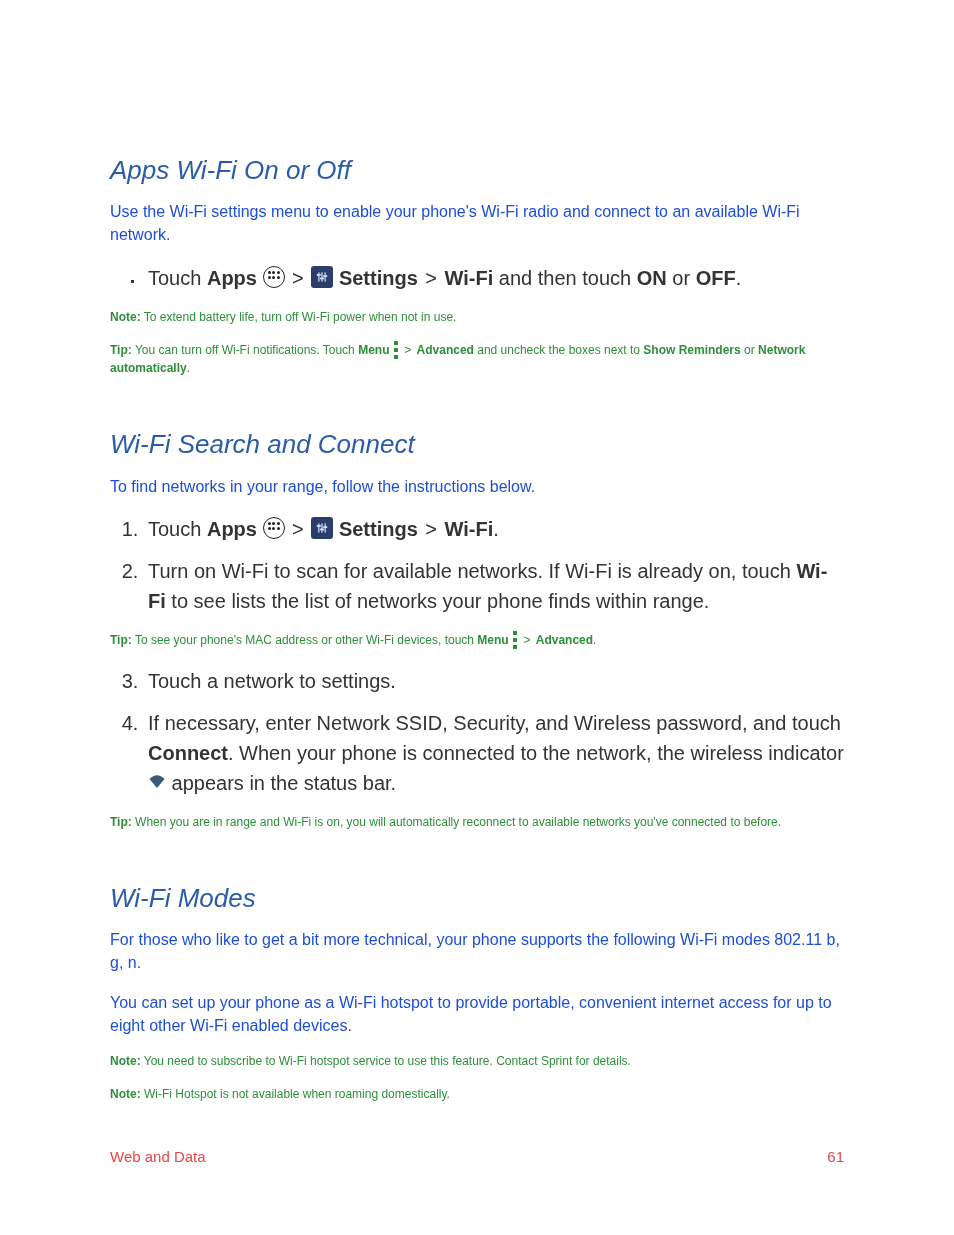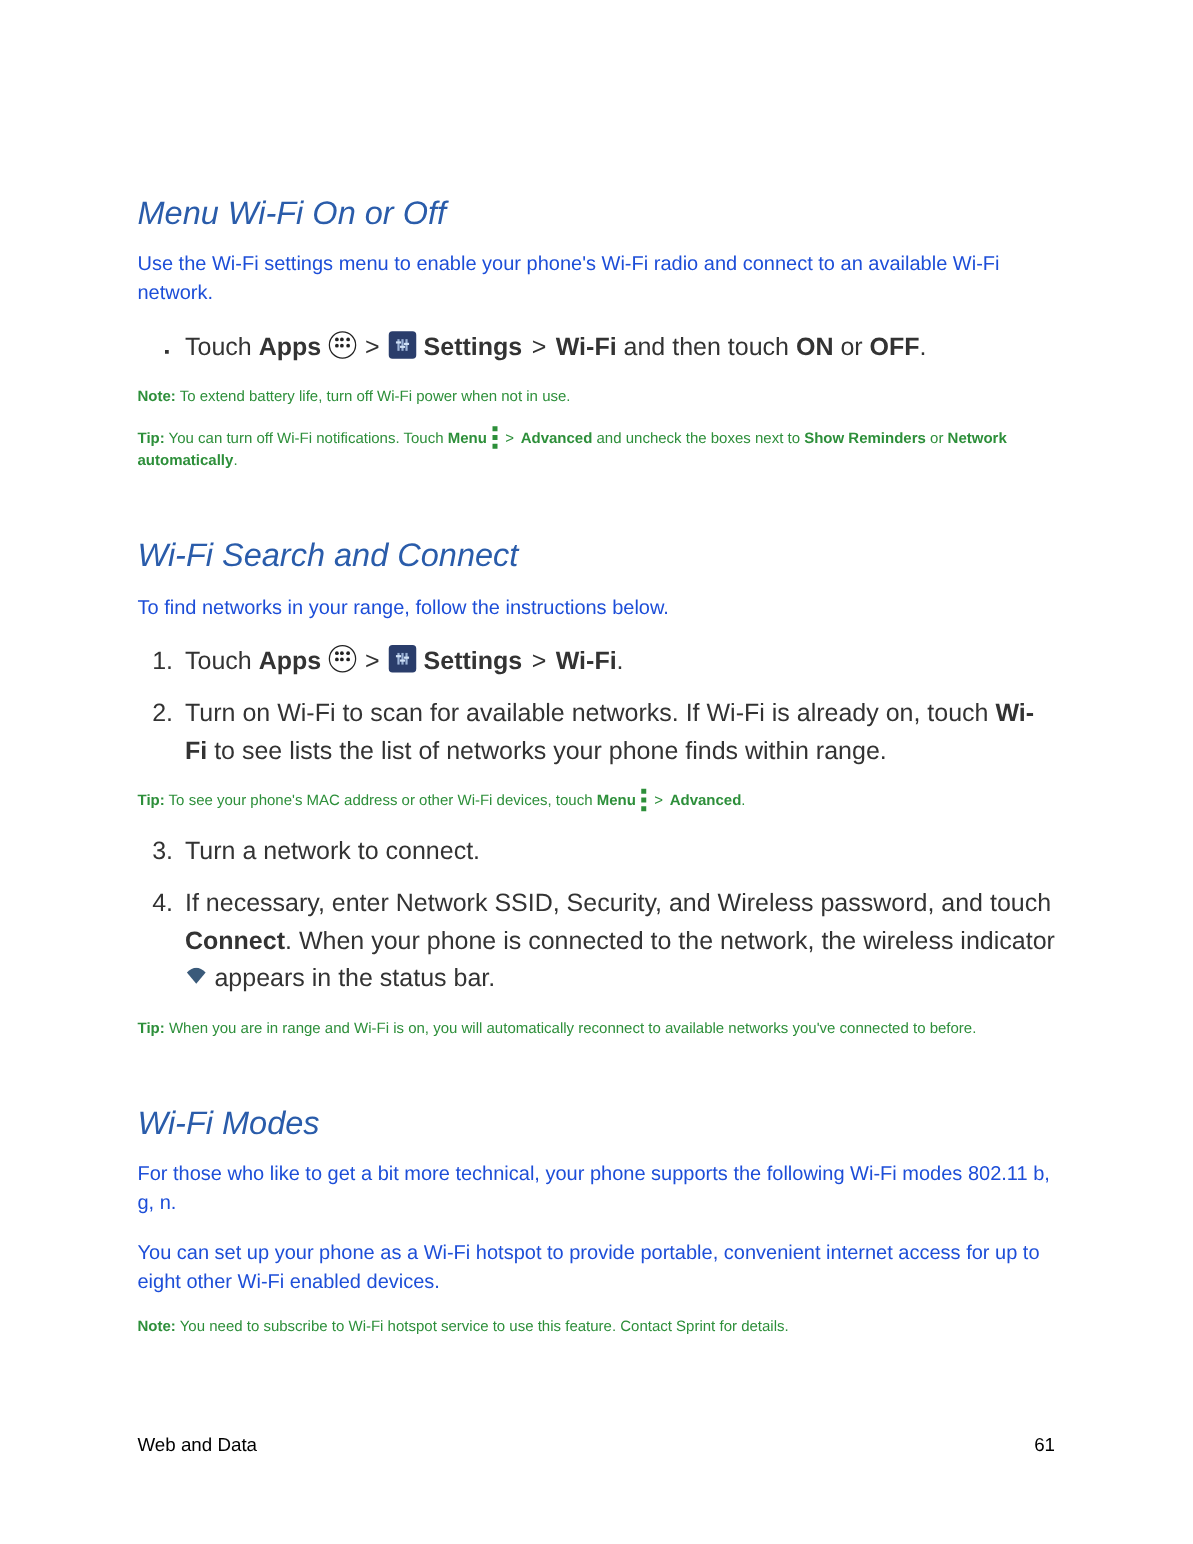--- a/index.html
+++ b/index.html
@@ -128,30 +128,30 @@
   .wifi-indicator svg { width: 18px; height: 14px; display: block; }
 
   .footer {
     position: absolute;
     bottom: 70px;
     left: 110px;
     right: 110px;
     display: flex;
     justify-content: space-between;
     font-size: 15px;
-    color: #000000;
+    color: #ef4444;
   }
   .section-gap { height: 36px; }
 </style>
 </head>
 <body>
 
 <div class="page">
 
-  <h2 class="section">Menu Wi-Fi On or Off</h2>
+  <h2 class="section">Apps Wi-Fi On or Off</h2>
   <p class="body">Use the Wi-Fi settings menu to enable your phone's Wi-Fi radio and connect to an available Wi-Fi network.</p>
 
   <ul class="bullets">
     <li>
       <span>Touch </span><span class="bold">Apps</span>
       <span class="icon apps-icon">
           <span class="apps-dots">
             <span></span>
             <span></span>
             <span></span>
@@ -235,41 +235,44 @@
     <span class="icon menu-icon green">
         <span></span>
         <span></span>
         <span></span>
       </span>
     <span class="green-chev">&gt;</span>
     <span class="green-bold">Advanced</span><span>.</span>
   </p>
 
   <ol class="numbers" start="3">
-    <li>Turn a network to connect.</li>
+    <li>Touch a network to settings.</li>
     <li>
       <span>If necessary, enter Network SSID, Security, and Wireless password, and touch </span><span class="bold">Connect</span><span>. When your phone is connected to the network, the wireless indicator </span><span class="icon wifi-indicator"><svg viewBox="0 0 24 18">
             <path d="M12 17 L2 5 C5 2 9 0 12 0 C15 0 19 2 22 5 Z" fill="#3a5a7a"></path>
           </svg></span><span> appears in the status bar.</span>
     </li>
   </ol>
 
   <p class="note">
     <span class="tip-label">Tip:</span><span> When you are in range and Wi-Fi is on, you will automatically reconnect to available networks you've connected to before.</span>
   </p>
 
   <div class="section-gap"></div>
 
   <h2 class="section">Wi-Fi Modes</h2>
   <p class="body">For those who like to get a bit more technical, your phone supports the following Wi-Fi modes 802.11 b, g, n.</p>
 
   <p class="body">You can set up your phone as a Wi-Fi hotspot to provide portable, convenient internet access for up to eight other Wi-Fi enabled devices.</p>
 
   <p class="note">
     <span class="note-label">Note:</span><span> You need to subscribe to Wi-Fi hotspot service to use this feature. Contact Sprint for details.</span>
+  </p>
+  <p class="note">
+    <span class="note-label">Note:</span><span> Wi-Fi Hotspot is not available when roaming domestically.</span>
   </p>
 
   <div class="footer">
     <span>Web and Data</span>
     <span>61</span>
   </div>
 
 </div>
 
 </body></html>

